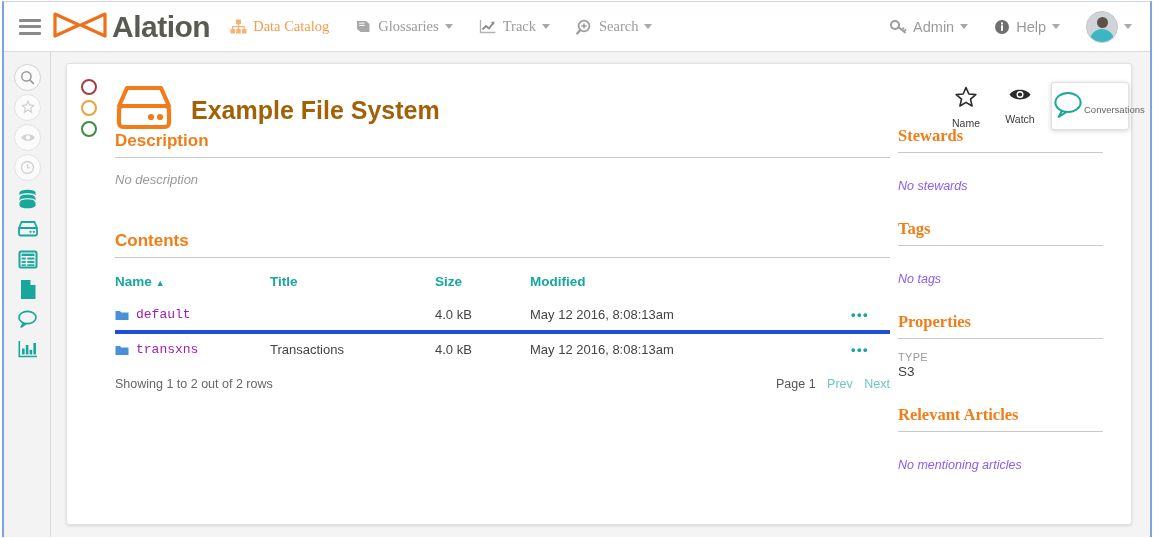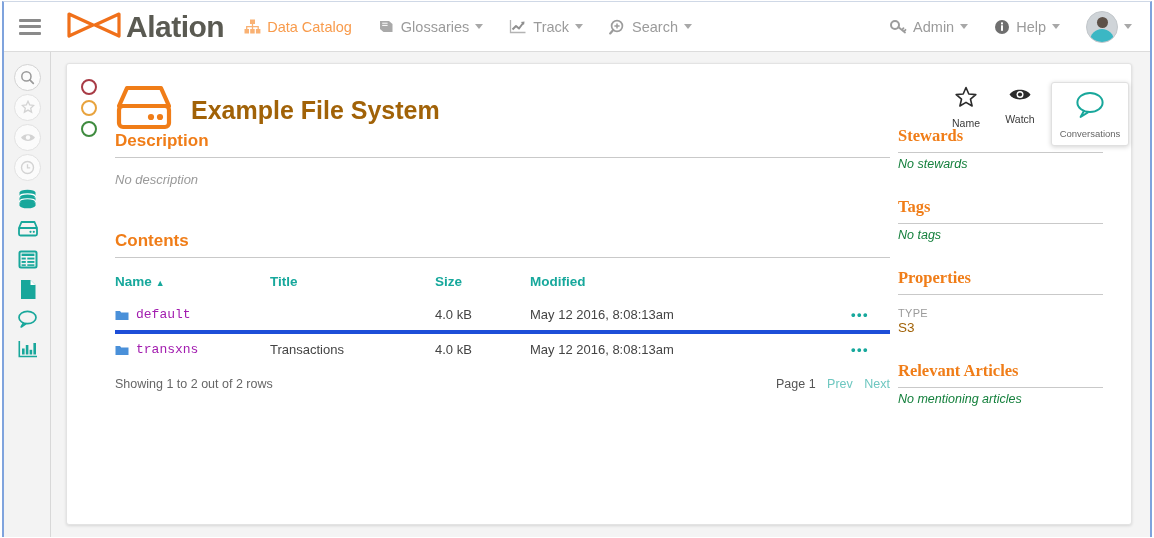--- a/index.html
+++ b/index.html
@@ -36,27 +36,27 @@
     align-items: center;
   }
   .hamburger {
     width: 22px; height: 16px;
     margin-left: 15px; margin-right: 12px;
     display: flex; flex-direction: column; justify-content: space-between;
     cursor: pointer;
   }
   .hamburger i { display:block; height: 3px; background: #8a8a8a; border-radius: 1px; }
 
-  .logo-wrap { display: flex; align-items: center; margin-right: 20px; cursor: pointer; margin-left: 14px; }
+  .logo-wrap { display: flex; align-items: center; margin-right: 20px; cursor: pointer; }
   .logo-word {
     font-size: 30px; font-weight: bold; color: #5a5a52;
     letter-spacing: -0.5px; margin-left: 3px;
     font-family: "Liberation Sans", sans-serif;
   }
-  .nav-items { display: flex; align-items: flex-start; }
+  .nav-items { display: flex; align-items: flex-start; font-family: Liberation Serif, serif; }
   .nav-item {
     display: flex; align-items: center;
     margin-right: 26px;
     font-size: 14.5px;
     color: #9b9b9b;
     cursor: pointer;
     white-space: nowrap;
   }
   .nav-item.active { color: #f89b4c; }
   .nav-item .nav-ico { margin-right: 6px; display: flex; align-items: center; }
@@ -182,23 +182,23 @@
   }
   .pager { color: #555; }
   .pager a { color: #6ec7c0; margin-left: 8px; text-decoration: none; cursor: pointer; }
 
   
   #right-col {
     position: absolute; right: 28px; top: 62px; width: 205px;
   }
   .r-sec { margin-bottom: 26px; }
   .r-sec .sec-head { font-size: 16.5px; font-family: Liberation Serif, serif; }
-  .r-empty { font-style: italic; color: #15803d; font-size: 12.5px; margin-top: 4px; }
+  .r-empty { font-style: italic; color: #8b5cf6; font-size: 12.5px; margin-top: 26px; }
   .prop-key { font-size: 11px; color: #9a9a9a; margin-top: 12px; letter-spacing: 0.3px; }
-  .prop-val { font-size: 13.5px; color: #a16207; margin-top: 1px; }
+  .prop-val { font-size: 13.5px; color: #404040; margin-top: 1px; }
 
   
   #action-bar {
     position: absolute; right: 30px; top: 16px;
     display: flex; align-items: flex-start;
   }
   .action {
     width: 54px;
     display: flex; flex-direction: column; align-items: center;
     cursor: pointer;
@@ -206,21 +206,21 @@
   }
   .action .lbl { font-size: 10.5px; margin-top: 6px; color: #3a3a3a; }
   .action.settings .lbl { color: #2f80d0; }
   #conversations-card {
     position: absolute; right: -28px; top: 2px;
     width: 76px;
     background: #ffffff;
     border: 1px solid #e0e0e0;
     border-radius: 3px;
     box-shadow: 0 1px 5px rgba(0,0,0,0.18);
-    display: flex; flex-direction: column; align-items: center;
+    display: flex; flex-direction: row; align-items: center;
     padding: 8px 0 6px 0;
     cursor: pointer;
   }
   #conversations-card .lbl { font-size: 9.5px; color: #666; margin-top: 5px; }
 </style>
 </head>
 <body>
 
 <div id="viewport">
 <div id="app-frame">

